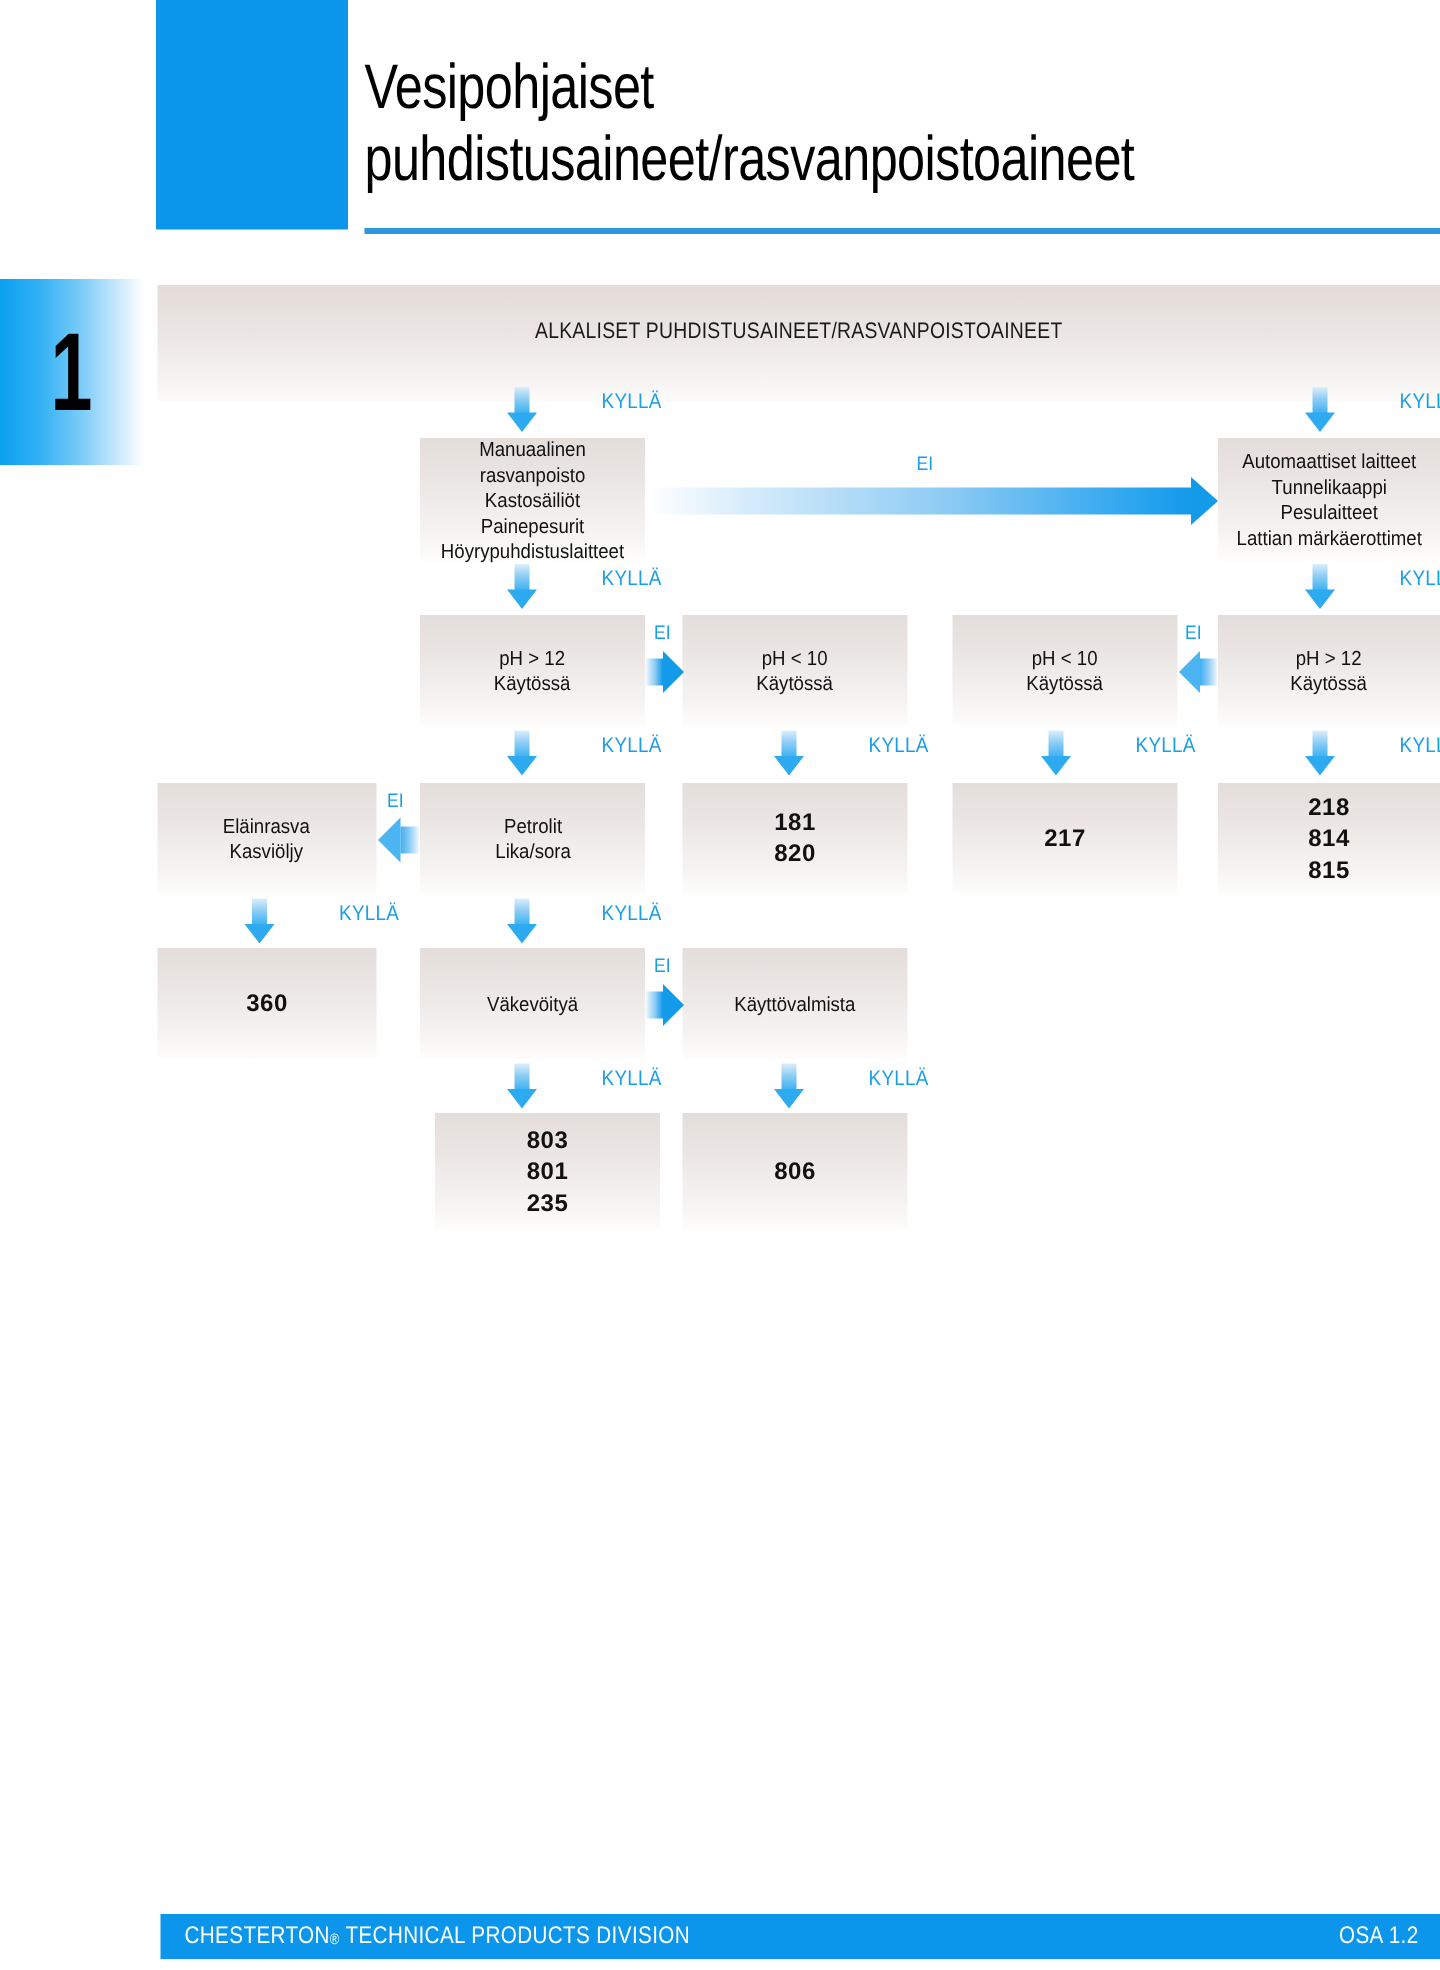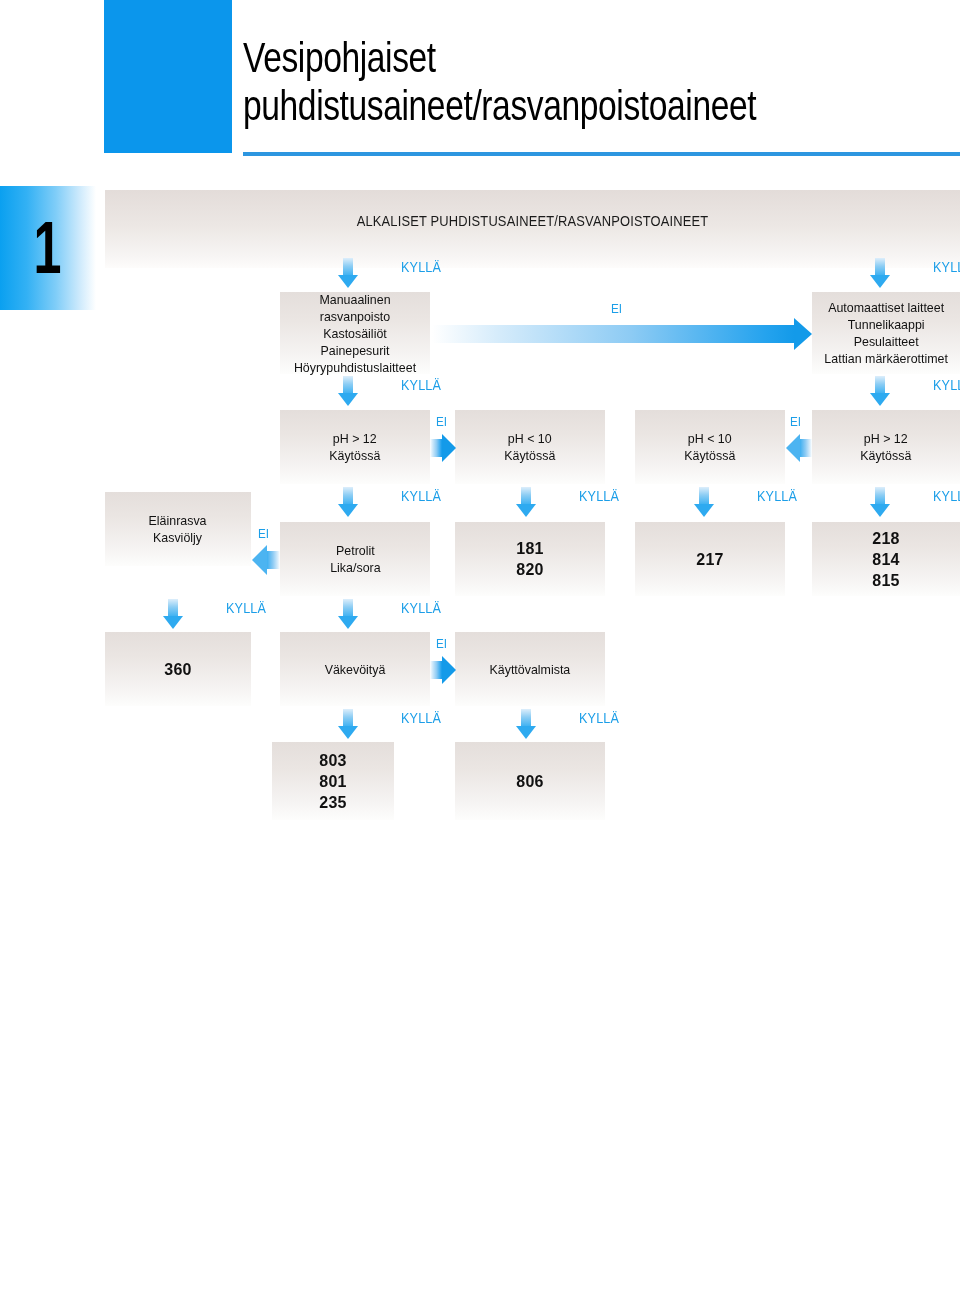--- a/index.html
+++ b/index.html
@@ -267,21 +267,21 @@
     <div class="lbl-kylla">KYLLÄ</div>
   </div>
   <div class="down-marker" style="left:870px; top:487px;">
     <div class="down-arrow">
       <div class="shaft"></div>
         <div class="head"></div>
     </div>
     <div class="lbl-kylla">KYLLÄ</div>
   </div>
 
-  <div class="box" style="left:105px; top:492px; width:146px; height:74px;">
+  <div class="box" style="left:105px; top:522px; width:146px; height:74px;">
     <div class="txt">Eläinrasva
 Kasviöljy</div>
   </div>
   <div class="box" style="left:280px; top:522px; width:150px; height:74px;">
     <div class="txt">Petrolit
 Lika/sora</div>
   </div>
   <div class="box" style="left:455px; top:522px; width:150px; height:74px;">
     <div class="num">181
 820</div>
@@ -340,23 +340,27 @@
     <div class="lbl-kylla">KYLLÄ</div>
   </div>
   <div class="down-marker" style="left:516px; top:709px;">
     <div class="down-arrow">
       <div class="shaft"></div>
         <div class="head"></div>
     </div>
     <div class="lbl-kylla">KYLLÄ</div>
   </div>
 
-  <div class="box" style="left:272px; top:742px; width:122px; height:78px;">
+  <div class="box" style="left:290px; top:742px; width:150px; height:78px;">
     <div class="num">803
 801
 235</div>
   </div>
   <div class="box" style="left:455px; top:742px; width:150px; height:78px;">
     <div class="num">806</div>
   </div>
 
+  <div class="footer">
+    <div class="footer-left"><span>CHESTERTON</span><span class="reg">®</span><span> TECHNICAL PRODUCTS DIVISION</span></div>
+    <div class="footer-right">OSA 1.2</div>
+  </div>
 
 </div>
 
 </body></html>

